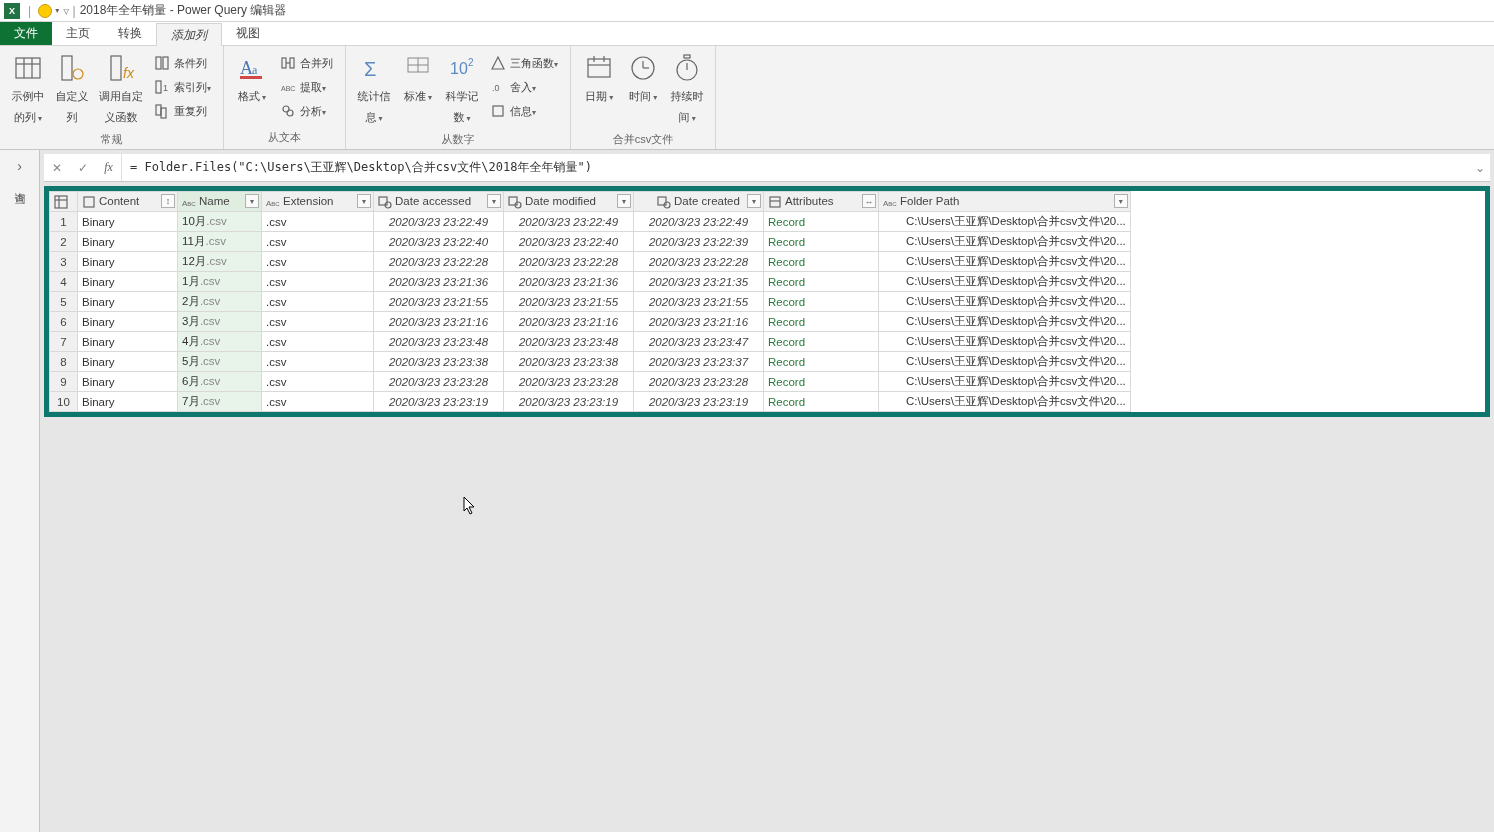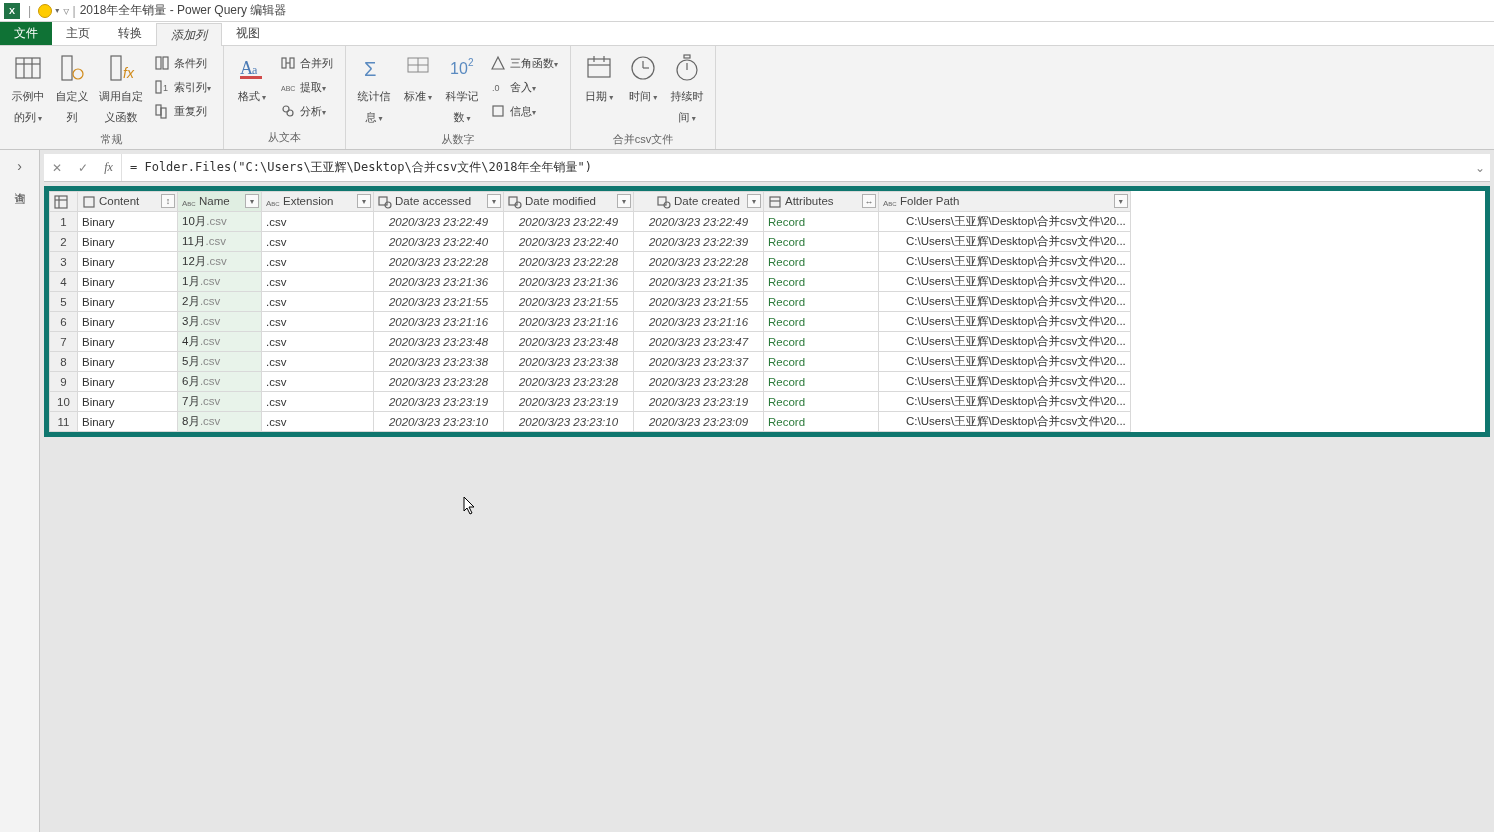--- a/index.html
+++ b/index.html
@@ -473,31 +473,20 @@
               <td class="rownum">10</td>
               <td class="binary">Binary</td>
               <td class="name">7月<span class="ext-part">.csv</span></td>
               <td class="ext">.csv</td>
               <td class="date">2020/3/23 23:23:19</td>
               <td class="date">2020/3/23 23:23:19</td>
               <td class="date">2020/3/23 23:23:19</td>
               <td class="attr"><span>Record</span></td>
               <td class="folder">C:\Users\王亚辉\Desktop\合并csv文件\20...</td>
             </tr>
-            <tr>
-              <td class="rownum">11</td>
-              <td class="binary">Binary</td>
-              <td class="name">8月<span class="ext-part">.csv</span></td>
-              <td class="ext">.csv</td>
-              <td class="date">2020/3/23 23:23:10</td>
-              <td class="date">2020/3/23 23:23:10</td>
-              <td class="date">2020/3/23 23:23:09</td>
-              <td class="attr"><span>Record</span></td>
-              <td class="folder">C:\Users\王亚辉\Desktop\合并csv文件\20...</td>
-            </tr>
           </tbody>
       </table>
     </div>
   </div>
 </div>
 
 <div class="cursor-img">
   <svg viewBox="0 0 14 20">
       <path d="M1 1 L1 15 L4 12 L7 18 L9 17 L6 11 L11 11 Z" fill="#fff" stroke="#000" stroke-width="1"></path>
     </svg>

